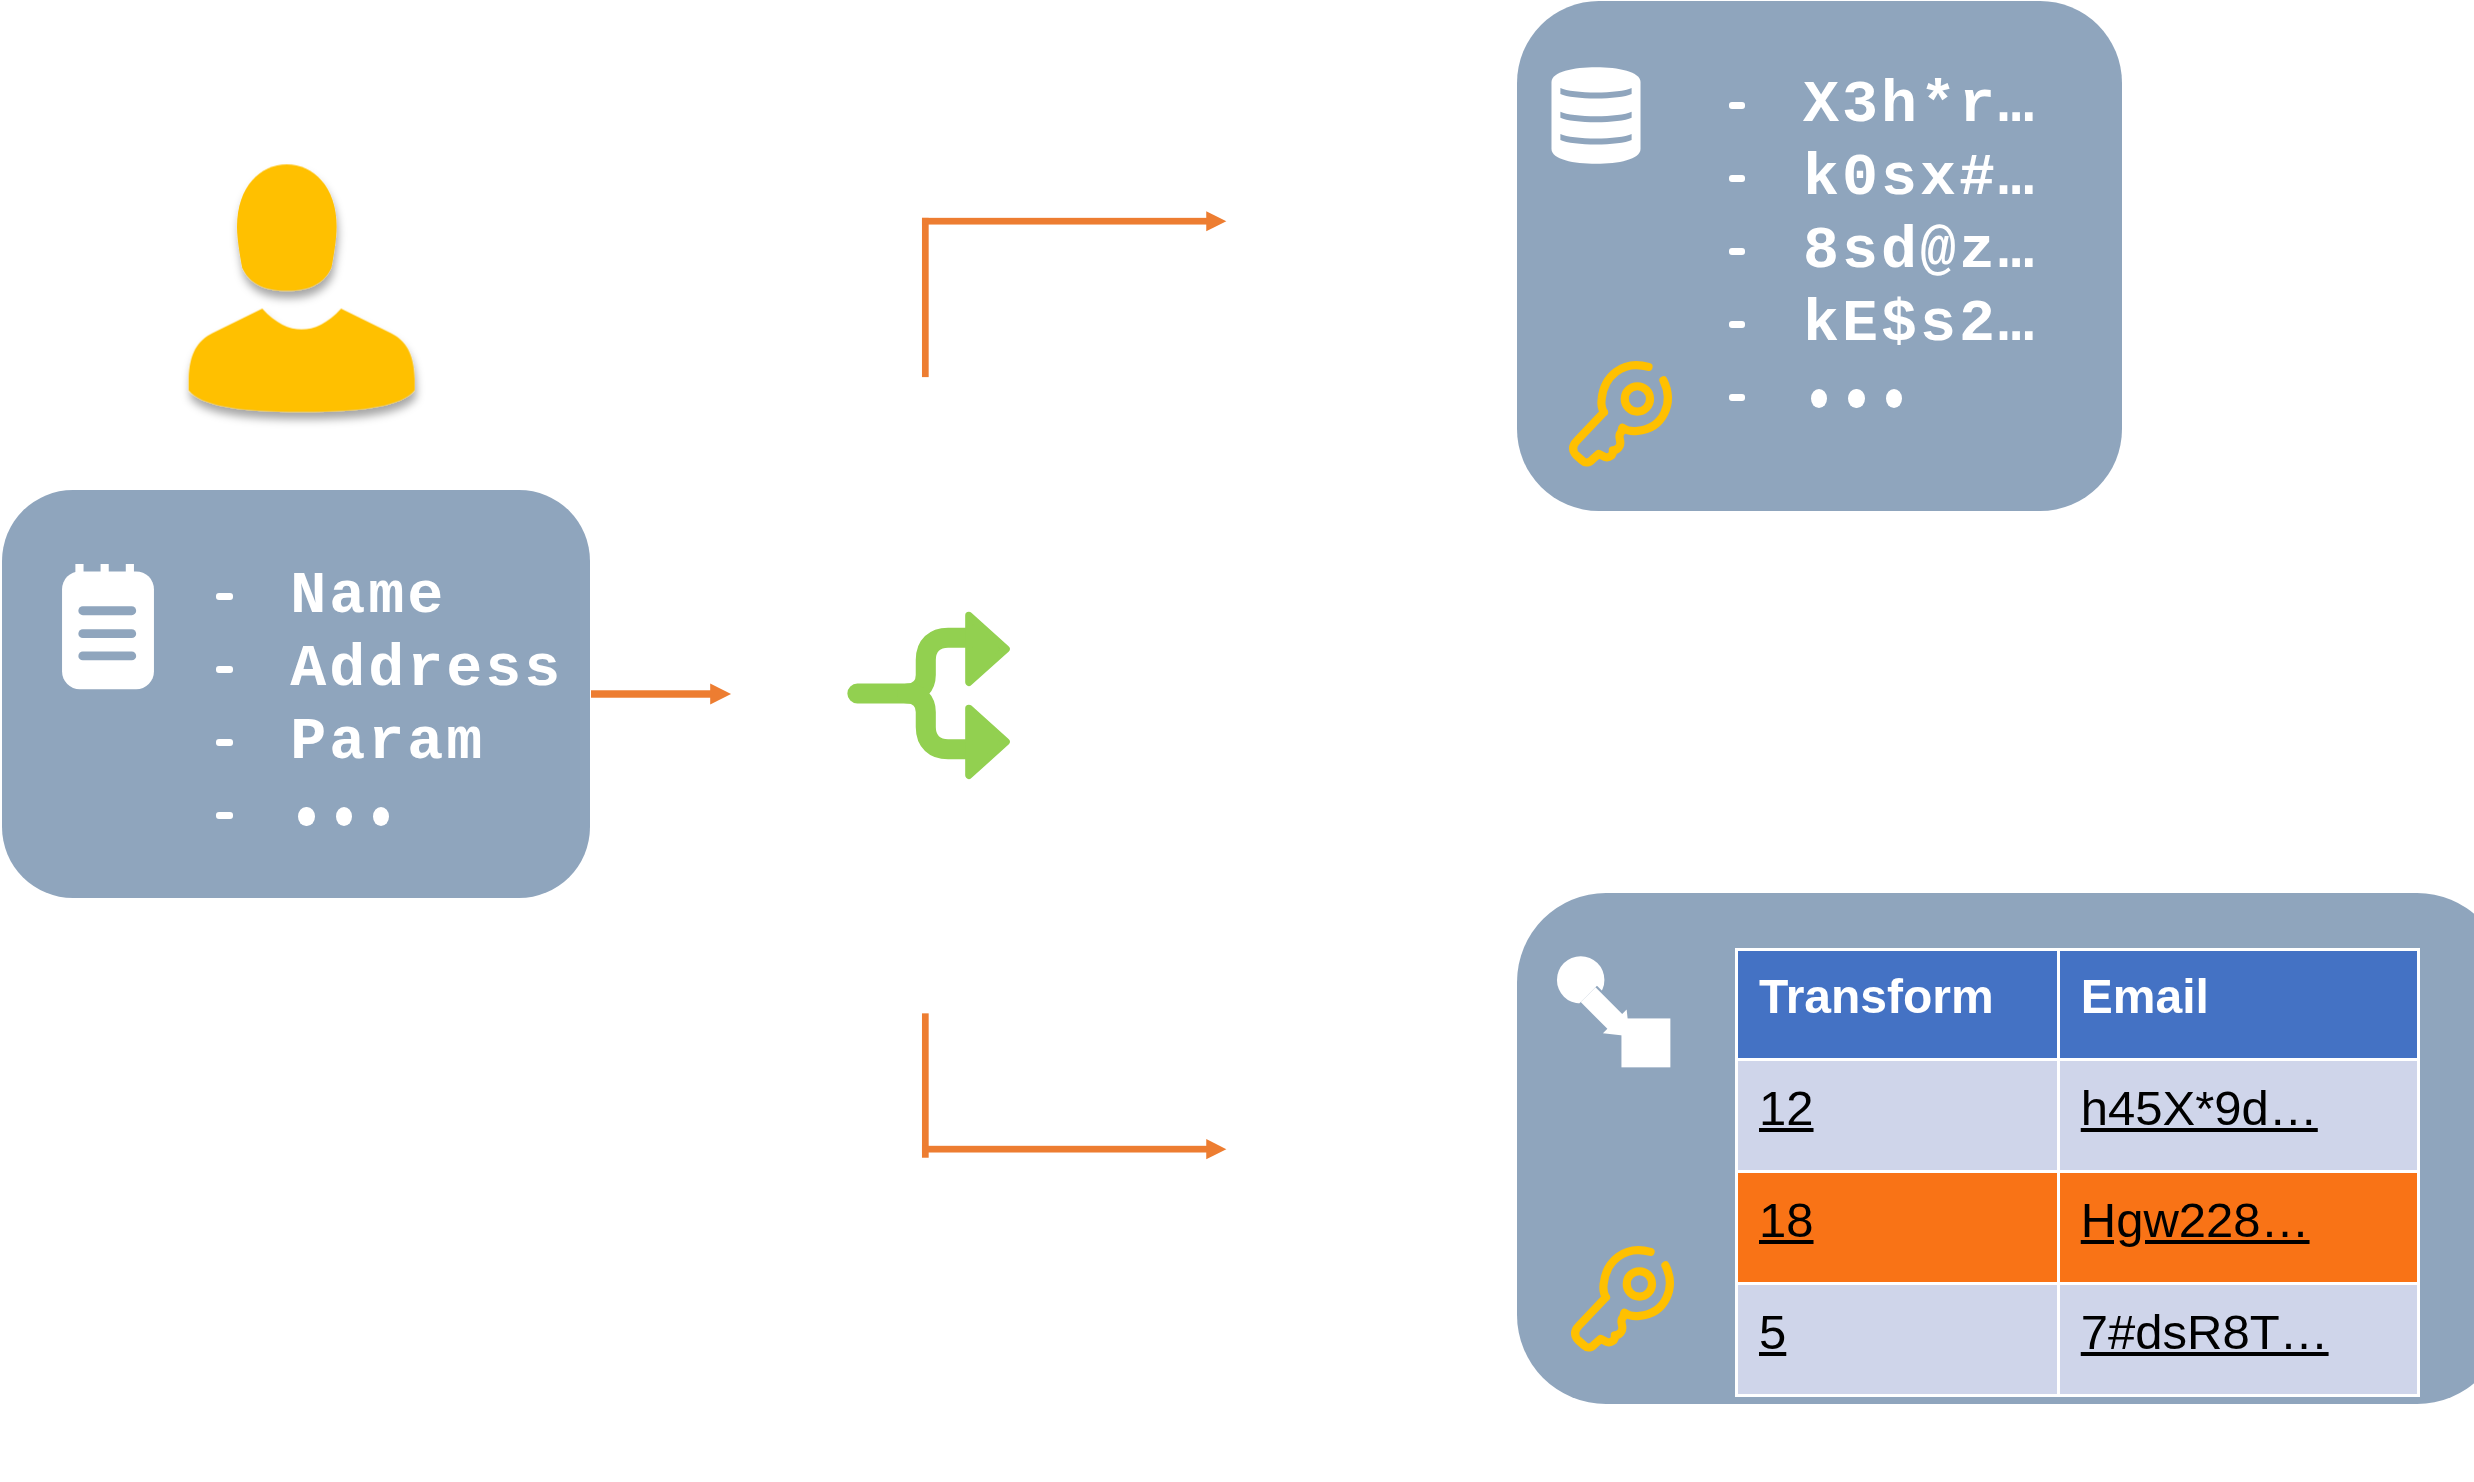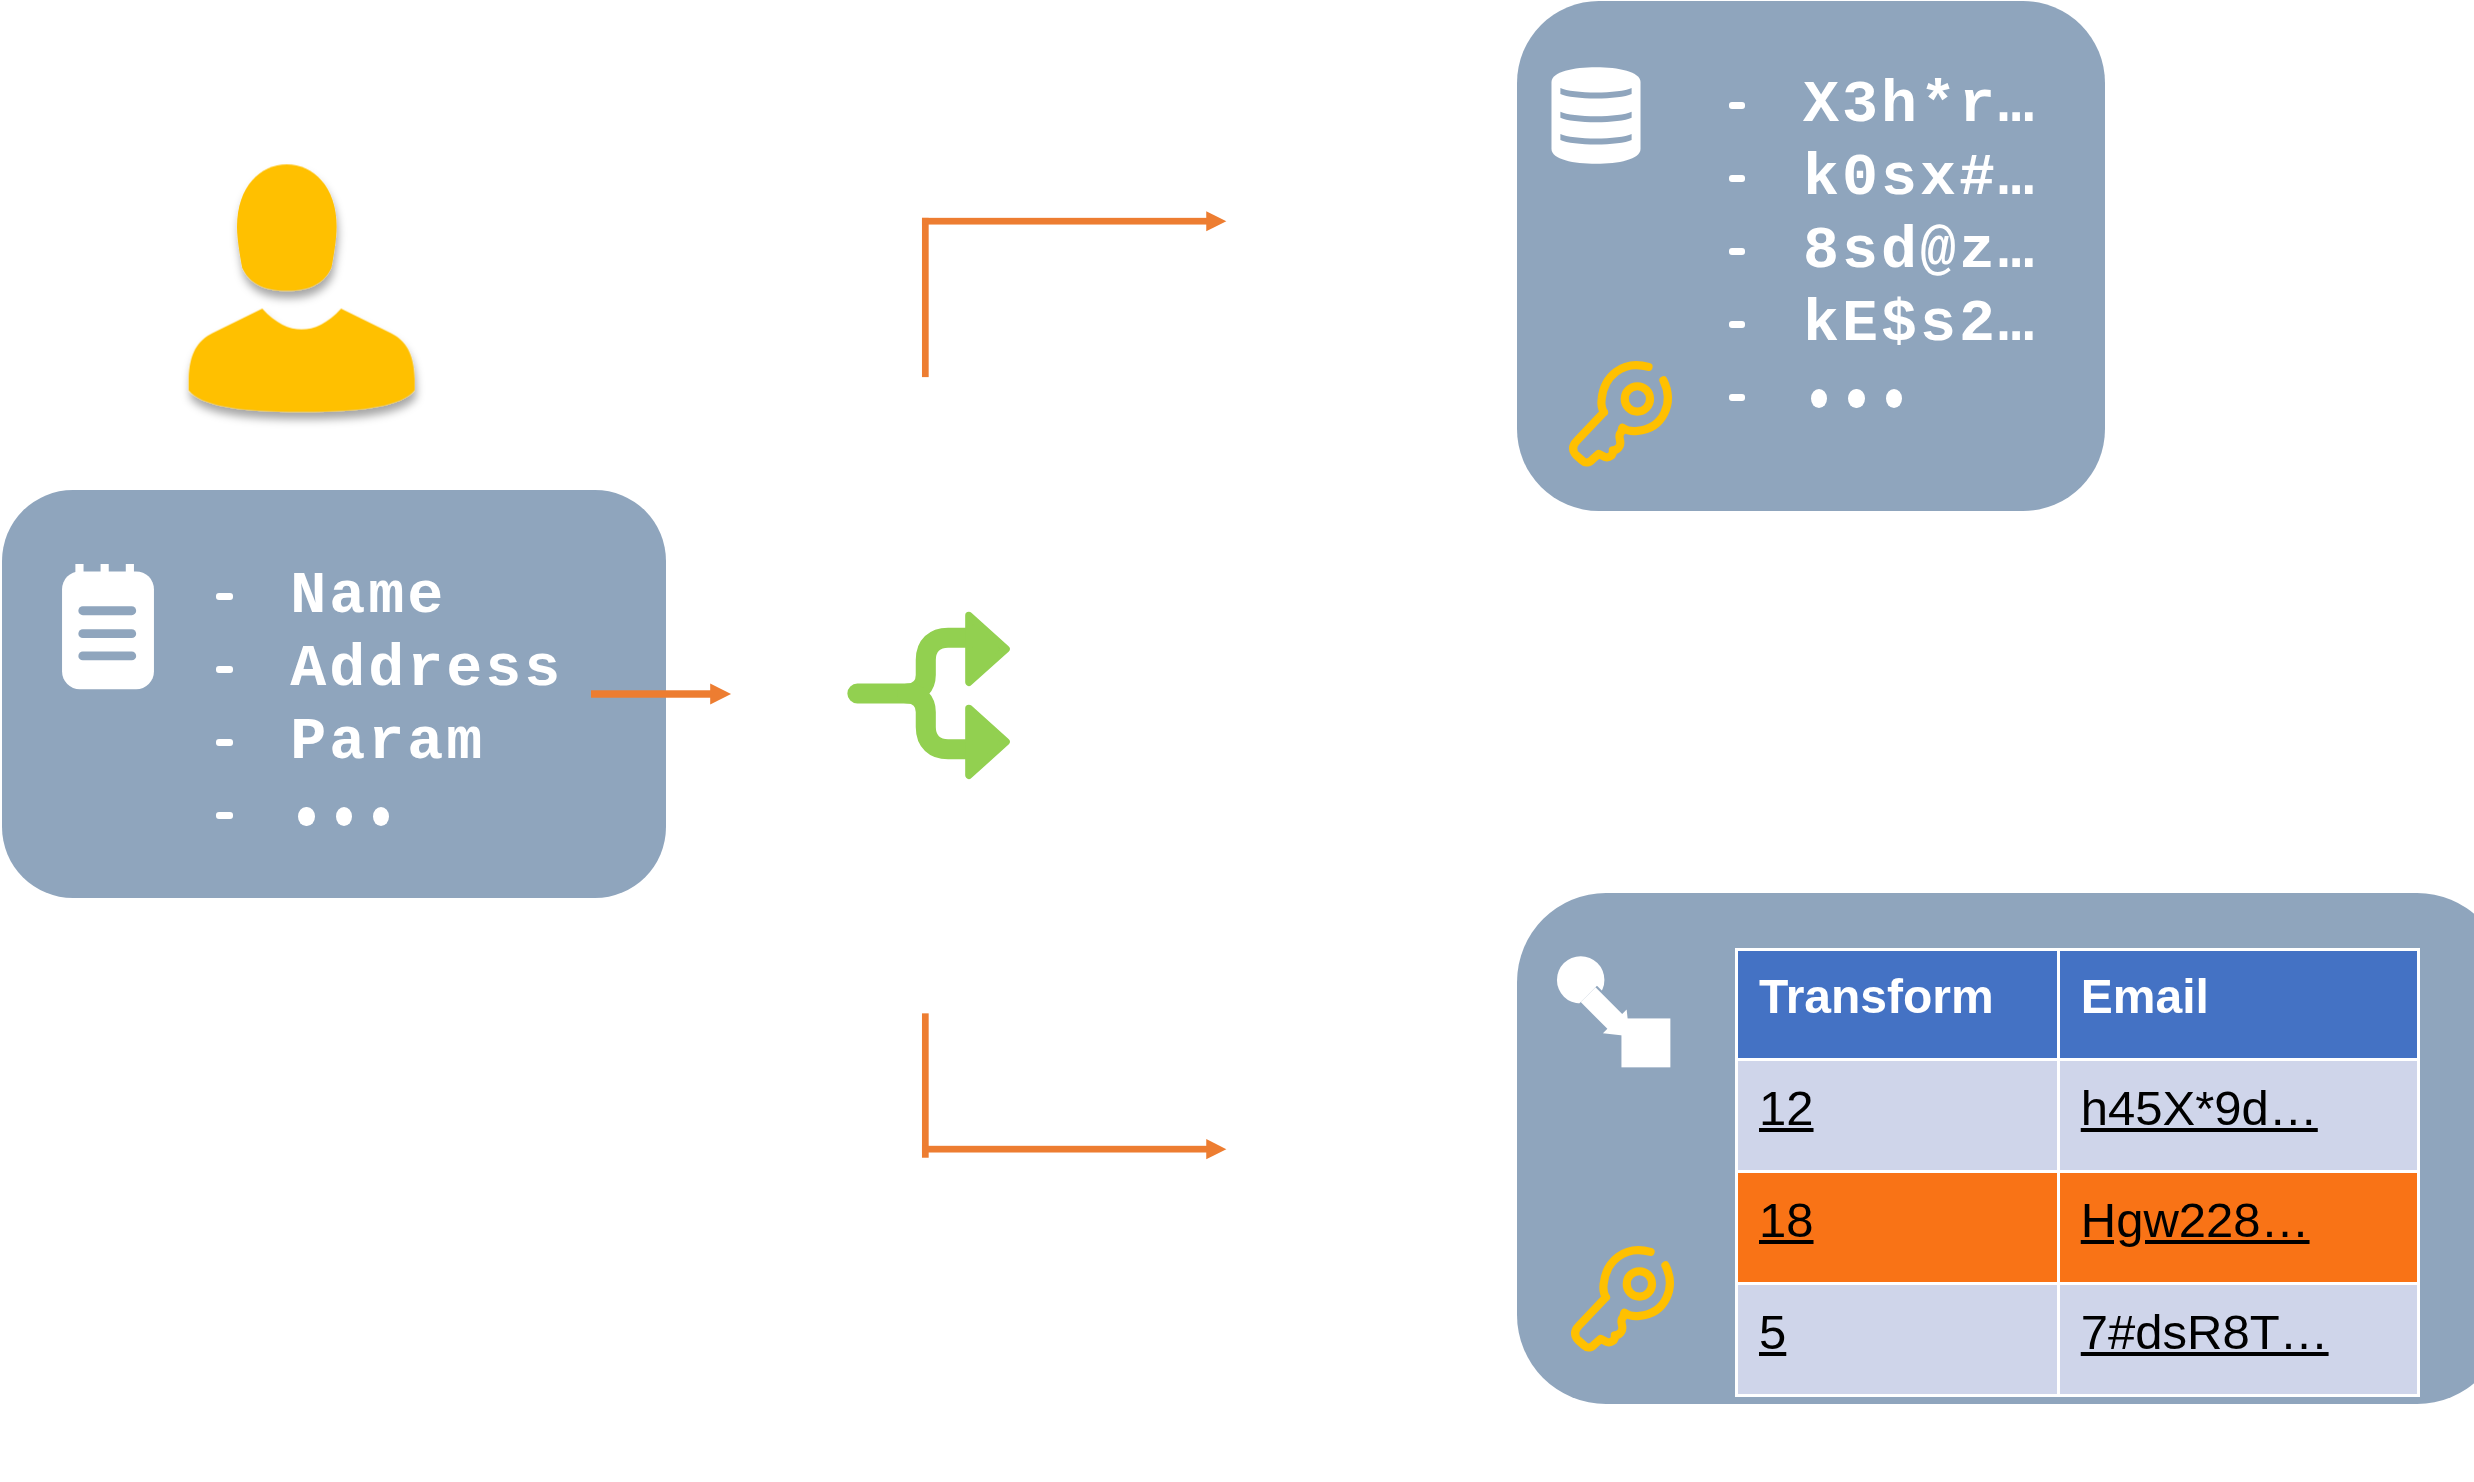--- a/index.html
+++ b/index.html
@@ -29,21 +29,21 @@
     <filter id="shadow" x="-20%" y="-20%" width="140%" height="140%">
       <feDropShadow dx="2" dy="10" stdDeviation="6" flood-color="#000000" flood-opacity="0.35"></feDropShadow>
     </filter>
   </defs>
   <g filter="url(#shadow)">
     <path d="M78 95 C78 40 110 11 145 11 C180 11 212 40 212 95 C212 110 208 135 205 150 C196 170 178 181 145 181 C112 181 94 170 85 150 C82 135 78 110 78 95 Z" fill="#FFC000"></path>
     <path d="M92 205 C110 225 128 233 145 233 C162 233 180 225 198 205 L265 238 C285 248 296 265 297 300 L297 315 C280 335 235 344 145 344 C55 344 10 335 -7 315 L-7 300 C-6 265 5 248 25 238 Z" transform="translate(20,0)" fill="#FFC000"></path>
   </g>
 </svg>
 
-<div class="box" style="left:2.2px;top:490px;width:664px;height:408px;border-radius:71px;">
+<div class="box" style="left:2.2px;top:490px;width:588px;height:408px;border-radius:71px;">
   <svg style="left:60px;top:74px" width="92" height="126" viewBox="0 0 124 170">
     <rect x="18" y="0" width="11" height="16" fill="#ffffff"></rect>
     <rect x="52" y="0" width="11" height="16" fill="#ffffff"></rect>
     <rect x="86" y="0" width="11" height="16" fill="#ffffff"></rect>
     <rect x="0" y="10" width="124" height="159" rx="24" fill="#ffffff"></rect>
     <rect x="22" y="57" width="78" height="12" rx="6" fill="#8FA5BD"></rect>
     <rect x="22" y="88" width="78" height="12" rx="6" fill="#8FA5BD"></rect>
     <rect x="22" y="118" width="78" height="12" rx="6" fill="#8FA5BD"></rect>
   </svg>
   <ul class="lst mono" style="left:214px;top:70px;">
@@ -87,21 +87,21 @@
   <rect x="4" y="17" width="390" height="9" fill="#ED7D31"></rect>
   <polygon points="386,8 413,21.5 386,35" fill="#ED7D31"></polygon>
 </svg>
 
 <svg style="left:919px;top:1008px" width="320" height="164" viewBox="0 0 430 220">
   <rect x="4" y="7" width="9" height="194" fill="#ED7D31"></rect>
   <rect x="4" y="185" width="390" height="9" fill="#ED7D31"></rect>
   <polygon points="386,176 413,189.5 386,203" fill="#ED7D31"></polygon>
 </svg>
 
-<div class="box" style="left:1517px;top:0.7px;width:588px;height:510px;border-radius:82px;">
+<div class="box" style="left:1517px;top:0.7px;width:588px;height:510px;border-radius:82px;padding-left:17px;">
   <svg style="left:33px;top:66px" width="92" height="97" viewBox="0 0 124 130">
     <path d="M2 20 C2 6 32 0 62 0 C92 0 122 6 122 20 L122 110 C122 124 92 130 62 130 C32 130 2 124 2 110 Z" fill="#ffffff"></path>
     <path d="M14 28 C30 36 94 36 110 28 L110 36 C94 44 30 44 14 36 Z" fill="#8FA5BD"></path>
     <path d="M14 60 C30 68 94 68 110 60 L110 68 C94 76 30 76 14 68 Z" fill="#8FA5BD"></path>
     <path d="M14 90 C30 98 94 98 110 90 L110 98 C94 106 30 106 14 98 Z" fill="#8FA5BD"></path>
   </svg>
   <svg style="left:46px;top:357px" width="119" height="119" viewBox="0 0 160 160">
     <g fill="none" stroke="#FFC000" stroke-width="11" stroke-linecap="round" stroke-linejoin="round">
       <path d="M115 12 C80 2 55 25 52 55 C51 62 52 68 55 73"></path>
       <path d="M135 30 C150 60 135 95 100 98 C93 99 85 97 80 94"></path>

